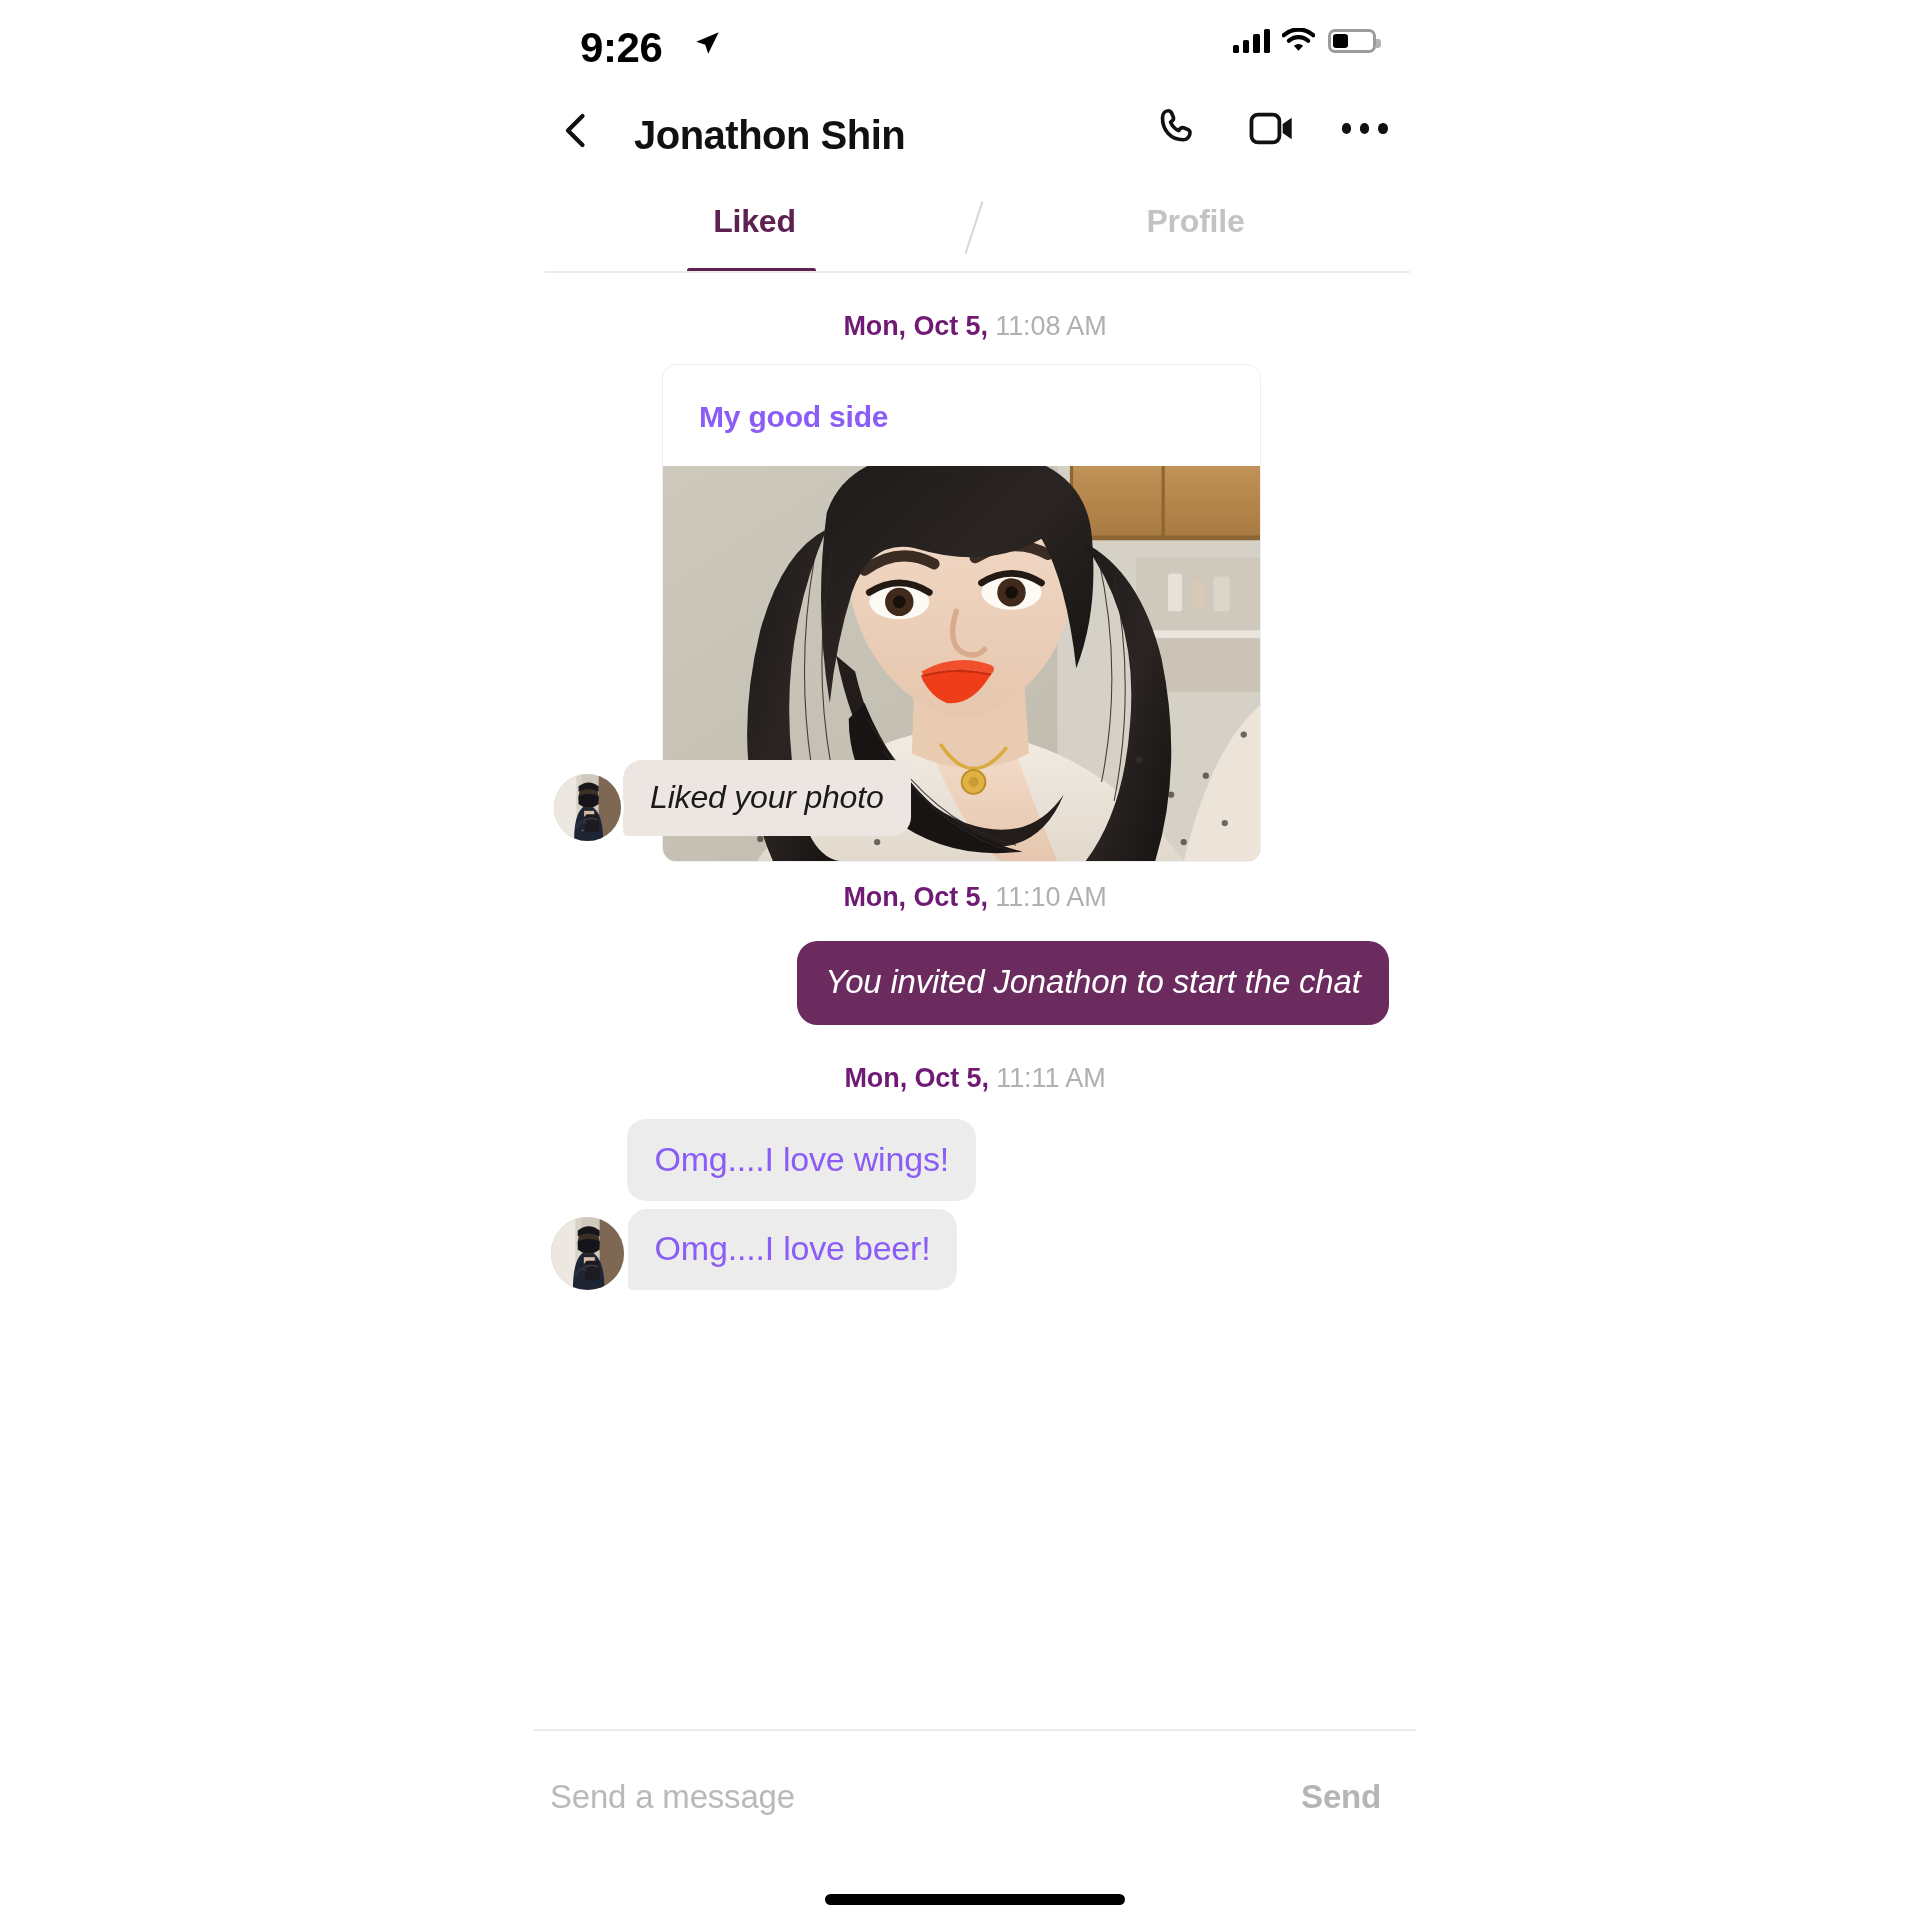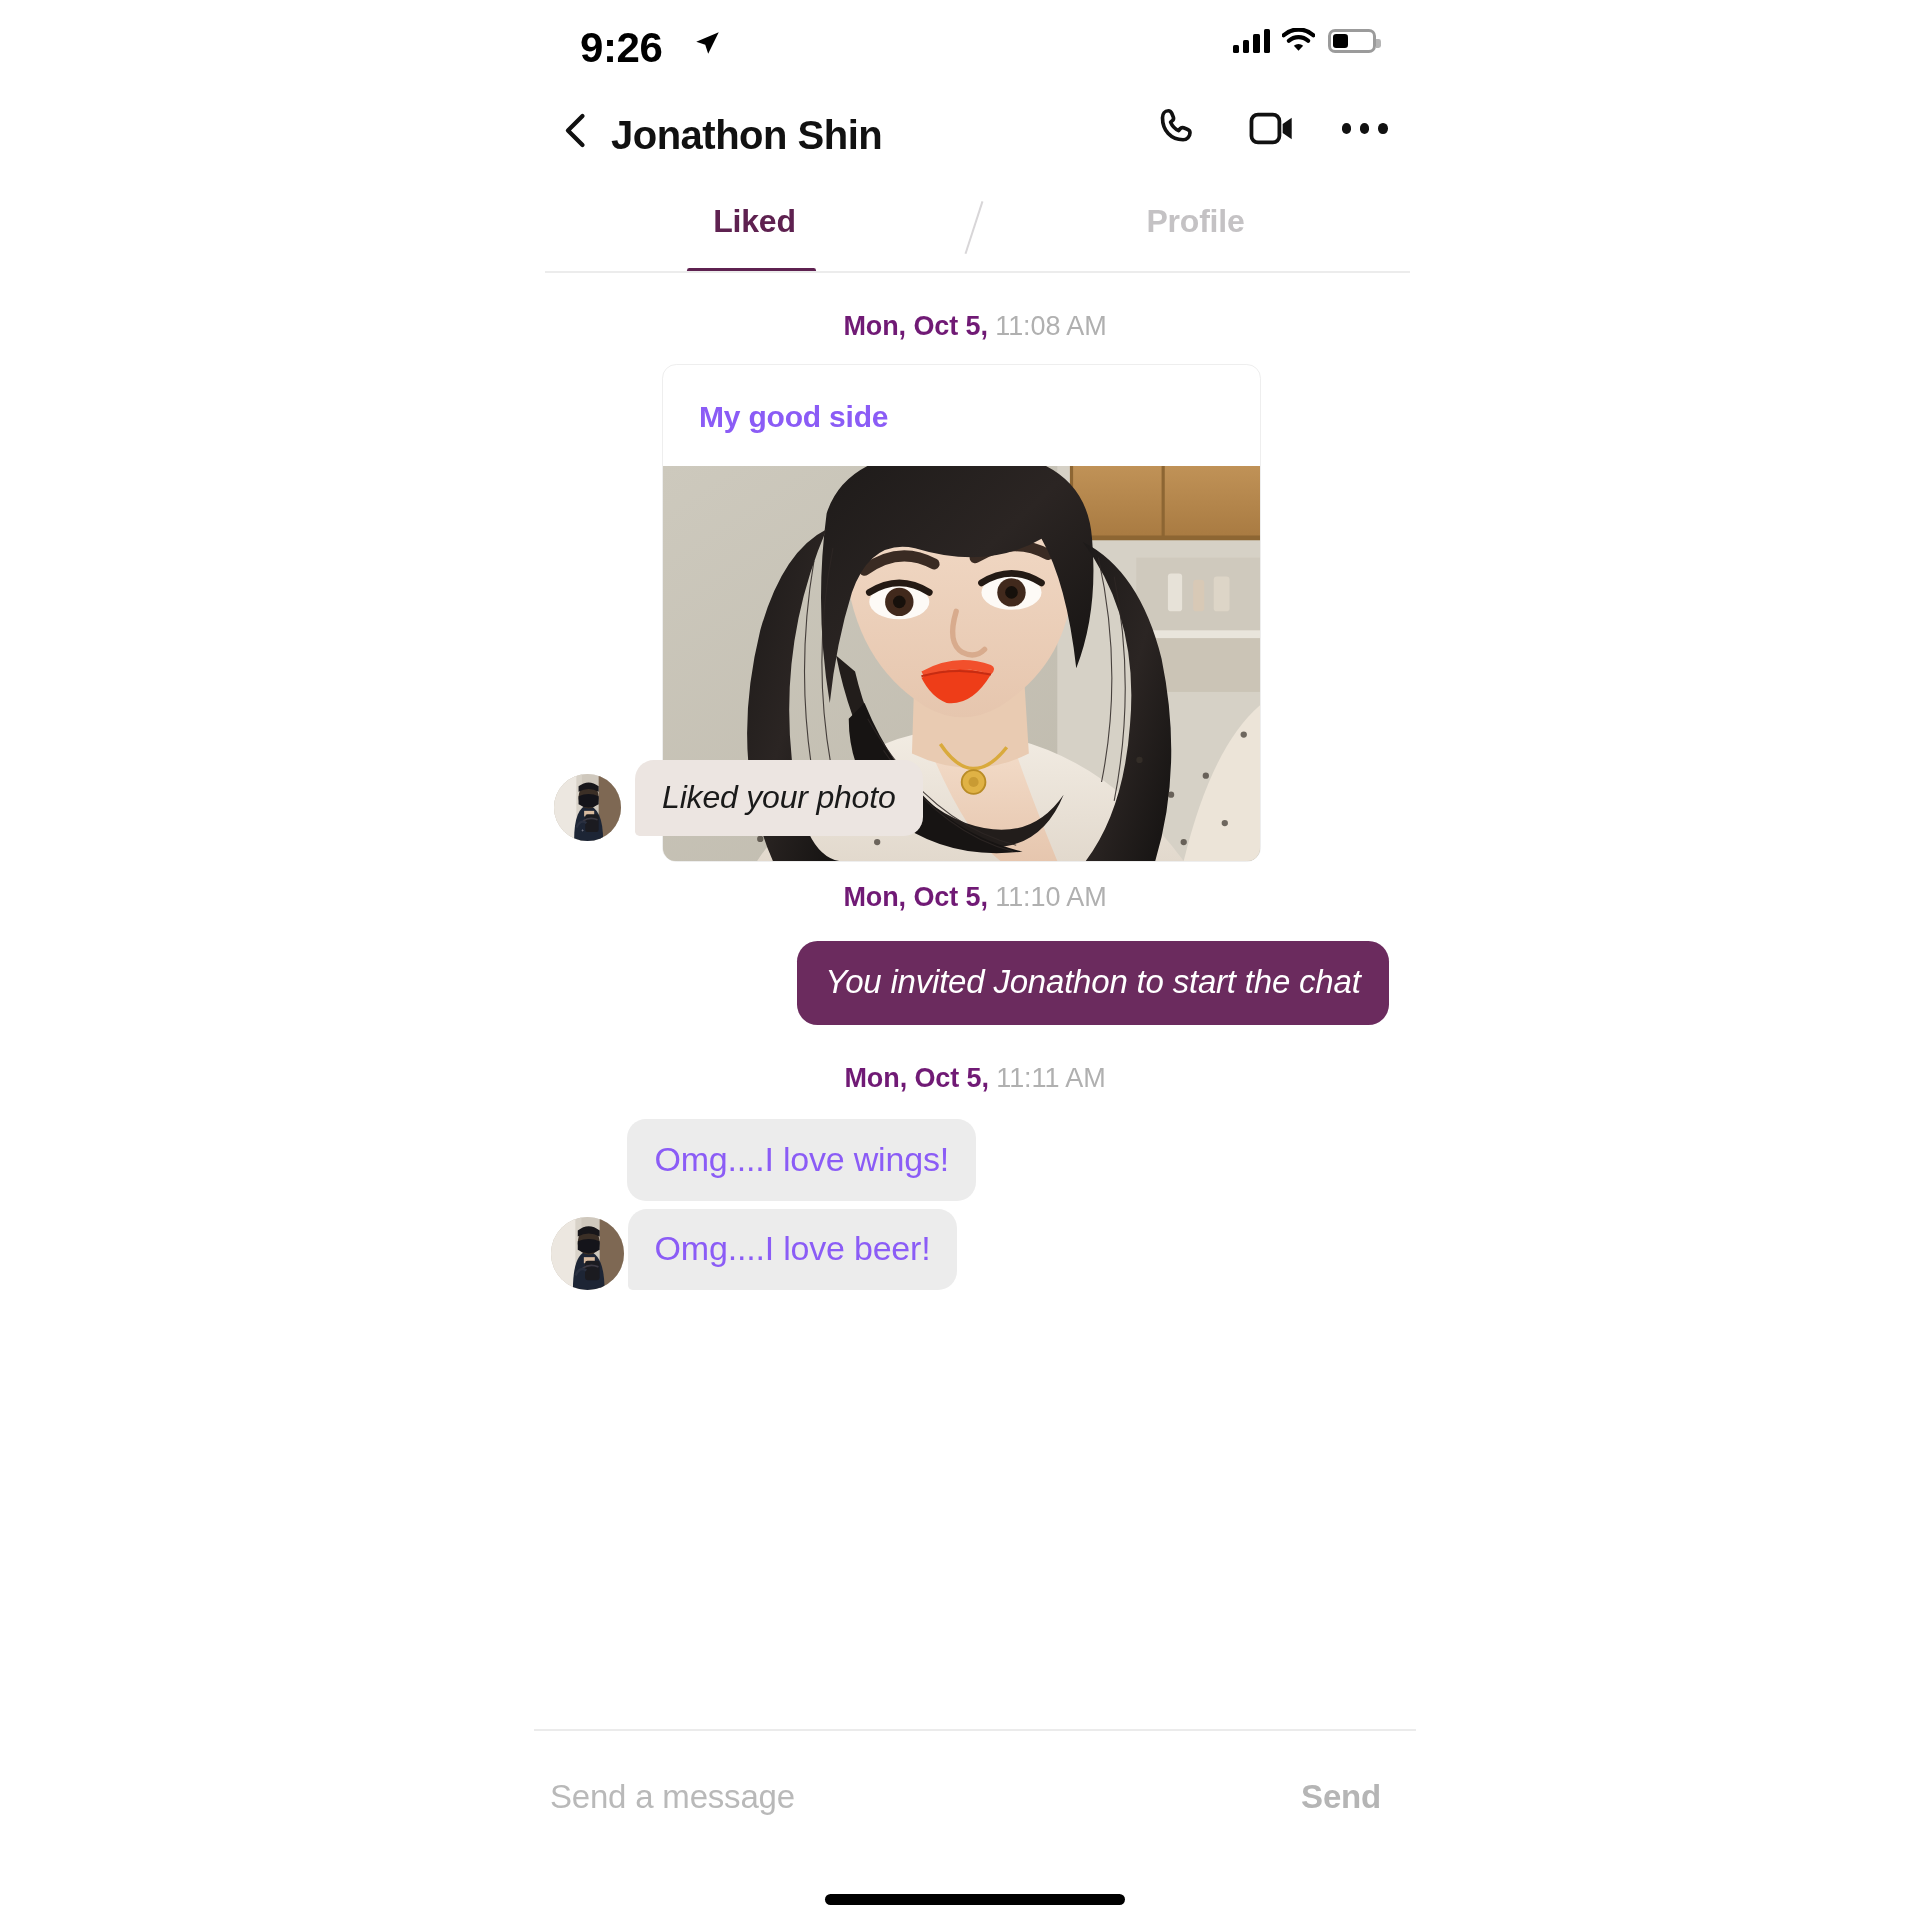--- a/index.html
+++ b/index.html
@@ -72,21 +72,21 @@
   .navbar {
     position: relative;
     height: 98px;
   }
   .back-chev {
     position: absolute; left: 22px; top: 22px;
     width: 41px; height: 41px;
     display:flex; align-items:center; justify-content:center;
   }
   .nav-title {
-    position: absolute; left: 77px; top: 25px;
+    position: absolute; left: 100px; top: 25px;
     font-size: 40px; font-weight: 700;
     letter-spacing: -0.5px; color: #111;
   }
   .nav-actions {
     position: absolute; right: 28.4px; top: 17.4px;
     display:flex; align-items:center; gap: 47px;
   }
   .nav-ico { width: 46px; height: 46px; display:flex; align-items:center; justify-content:center; }
   .dots { display:flex; gap:8.7px; align-items:center; }
   .dots span { width: 10.3px; height: 10.3px; border-radius: 50%; background:#111; display:block; }
@@ -159,21 +159,21 @@
     width: 599px; height: 395px;
     overflow: hidden;
     background: #cfcabe;
   }
   .photo-frame svg { display:block; width: 100%; height: 100%; }
 
   
   .liked-wrap {
     position: absolute;
     left: 17.4px; bottom: 0px;
-    display: flex; align-items: flex-end; gap: 17px;
+    display: flex; align-items: flex-end; gap: 5px;
     z-index: 5;
   }
   .avatar {
     width: 73px; height: 73px;
     border-radius: 50%;
     overflow: hidden;
     border: 3.2px solid #fff;
     flex: 0 0 auto;
     background:#ded9d2;
     position: relative;

